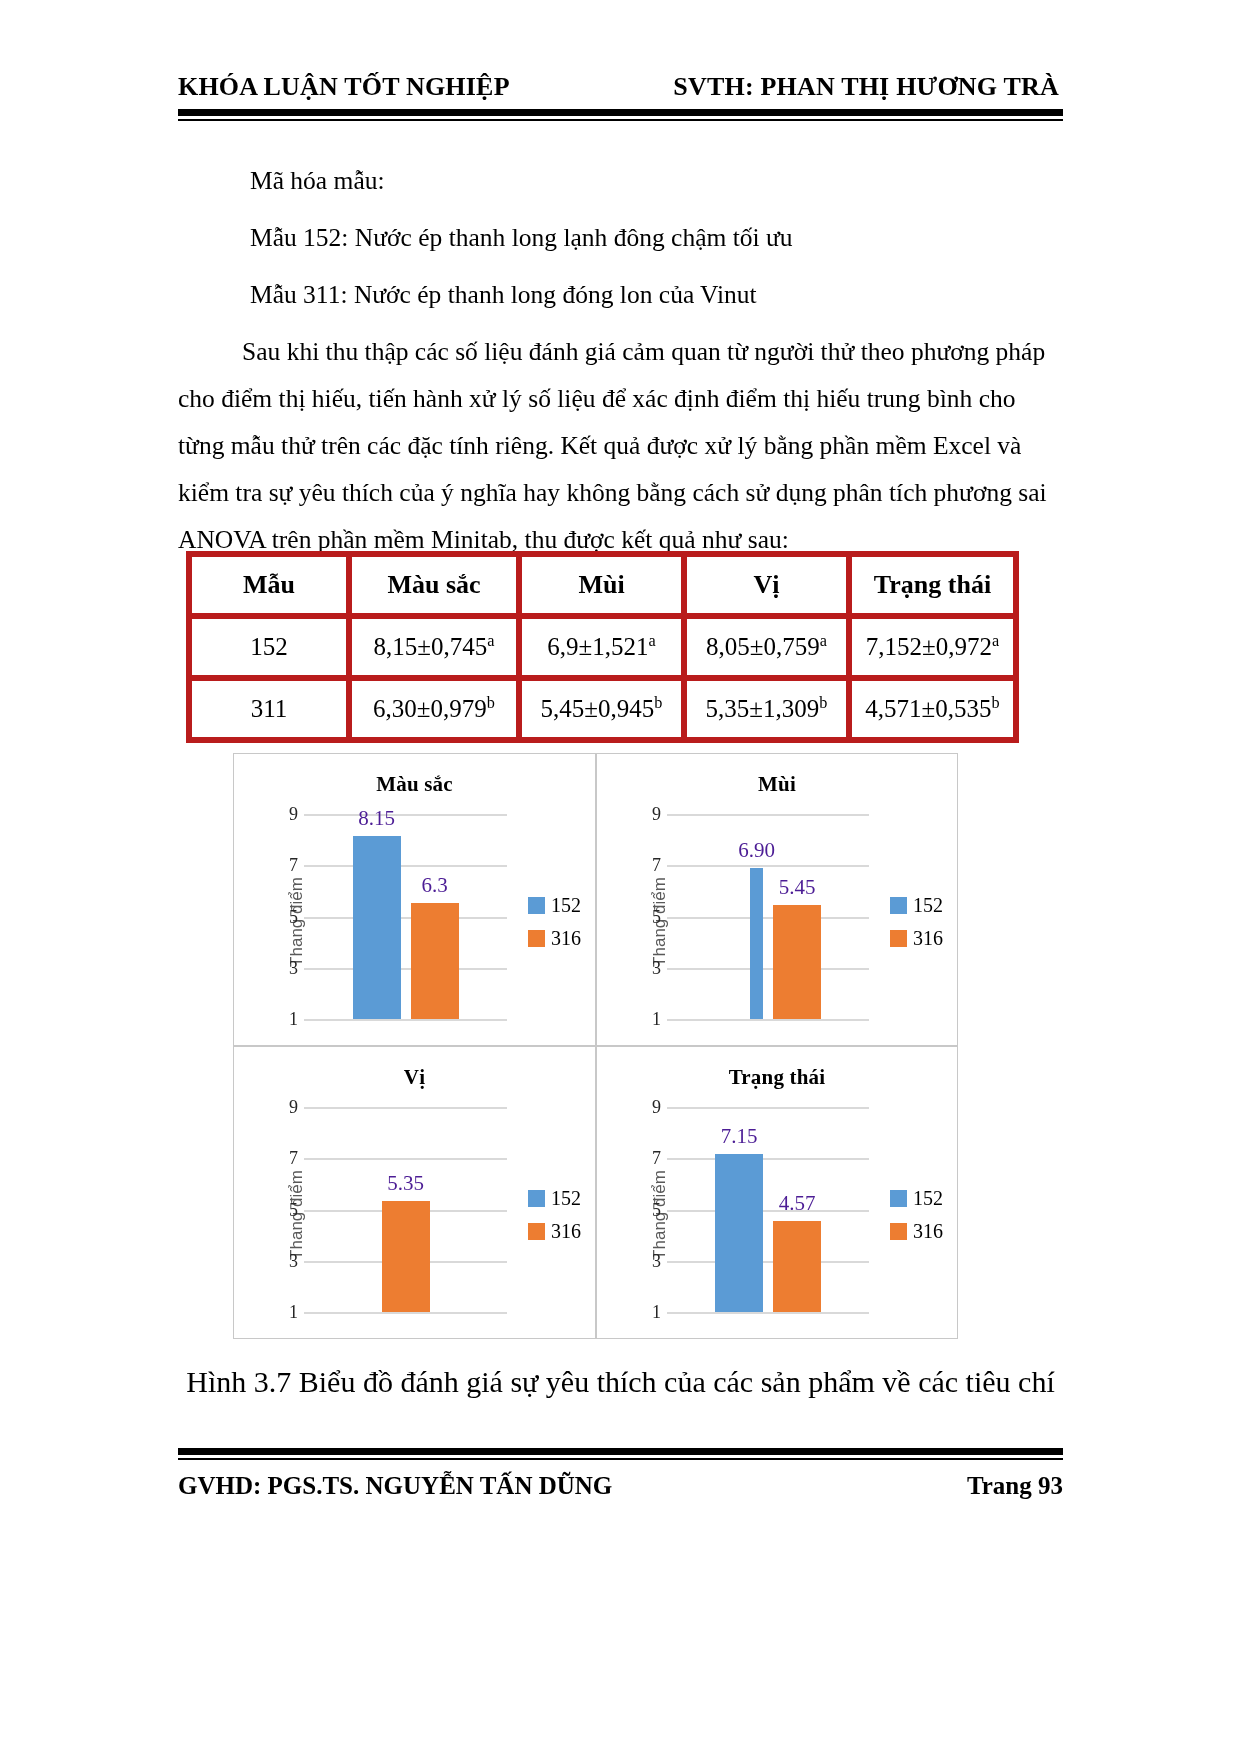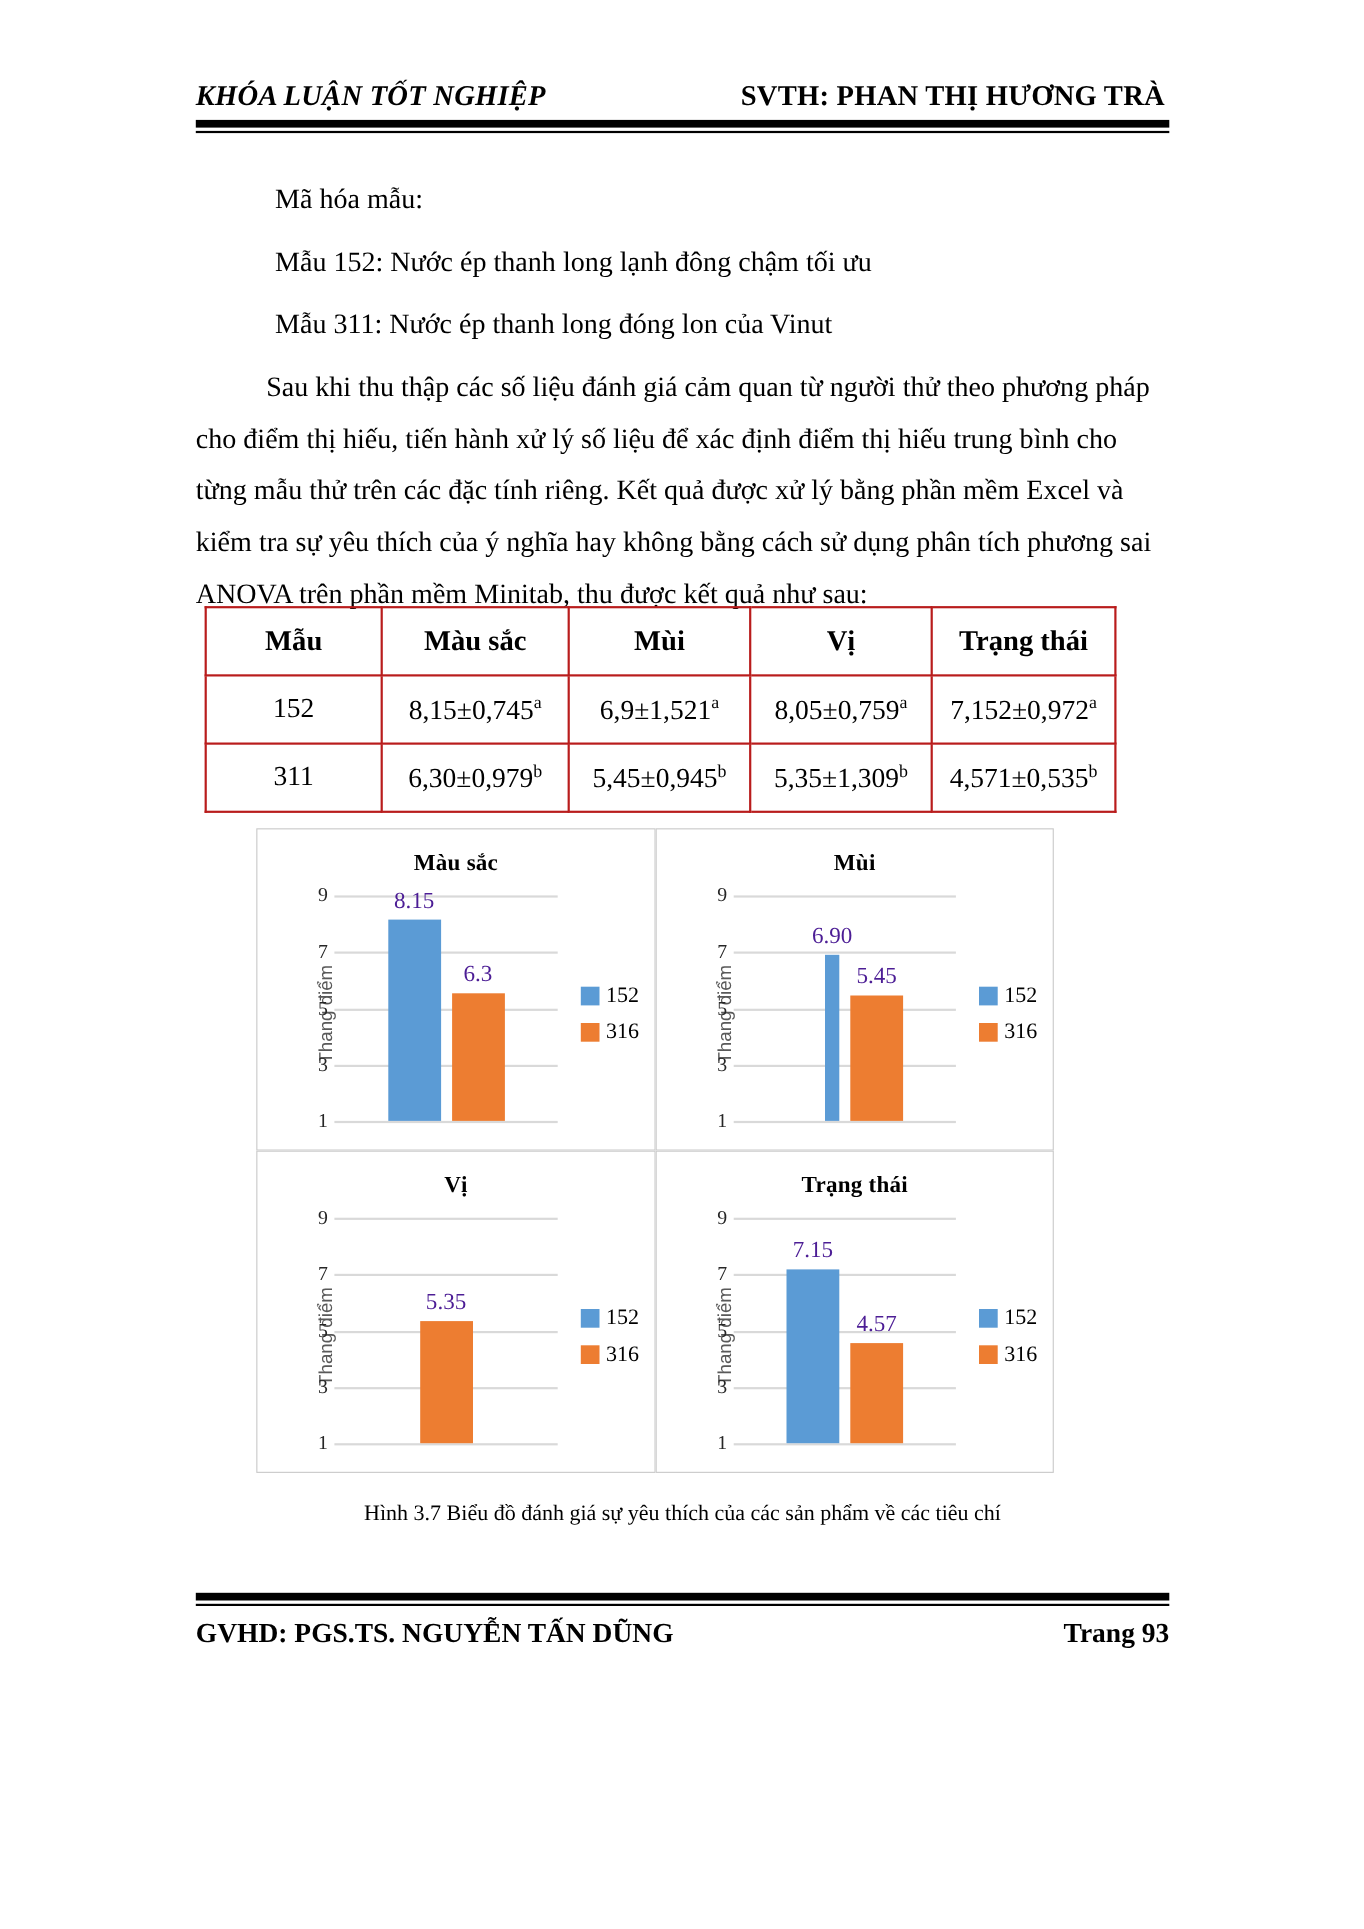--- a/index.html
+++ b/index.html
@@ -24,21 +24,21 @@
   }
   .header-row {
     display: flex;
     justify-content: space-between;
     align-items: baseline;
     font-family: "Liberation Serif", serif;
     font-weight: bold;
     font-size: 26px;
     letter-spacing: 0.2px;
   }
-  .header-left { white-space: nowrap; font-style: italic; }
+  .header-left { white-space: nowrap; }
   .header-right { white-space: nowrap; padding-right: 4px; }
   .header-rules { margin-top: 7px; }
   .rule-thick {
     height: 7px; background: #000; width: 100%;
   }
   .rule-thin {
     height: 2px; background: #000; width: 100%; margin-top: 3px;
   }
 
   
@@ -65,21 +65,21 @@
     position: absolute;
     left: 186px; top: 551px;
     width: 827px;
   }
   table.data {
     border-collapse: collapse;
     width: 827px;
     table-layout: fixed;
   }
   table.data th, table.data td {
-    border: 2px solid #b91c1c;
+    border: 6px solid #b91c1c;
     text-align: center;
     vertical-align: middle;
     font-size: 25px;
     height: 62px;
   }
   table.data th {
     font-weight: bold;
     font-size: 26px;
   }
   table.data td { font-weight: normal; }
@@ -206,21 +206,21 @@
   .swatch { width: 17px; height: 17px; display: inline-block; }
   .swatch.s1 { background: #5b9bd5; }
   .swatch.s2 { background: #ed7d31; }
 
   
   .caption {
     position: absolute;
     left: 178px; top: 1365px;
     width: 885px;
     text-align: center;
-    font-size: 20px;
+    font-size: 30px;
   }
 
   
   .footer {
     position: absolute;
     left: 178px; top: 1448px;
     width: 885px;
   }
   .footer .rule-thick { height: 7px; background:#000; }
   .footer .rule-thin { height: 2px; background:#000; margin-top: 3px; }

